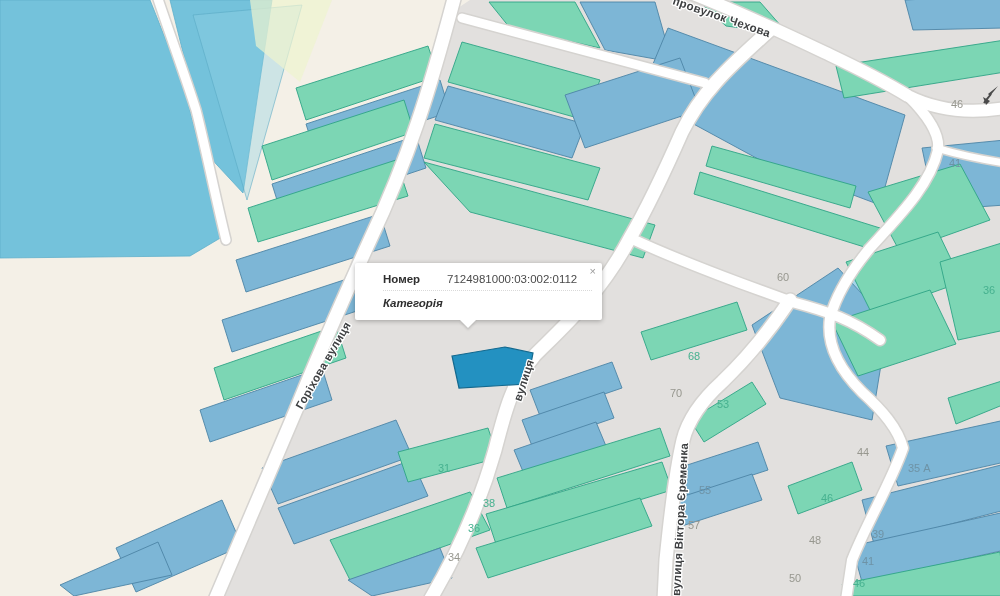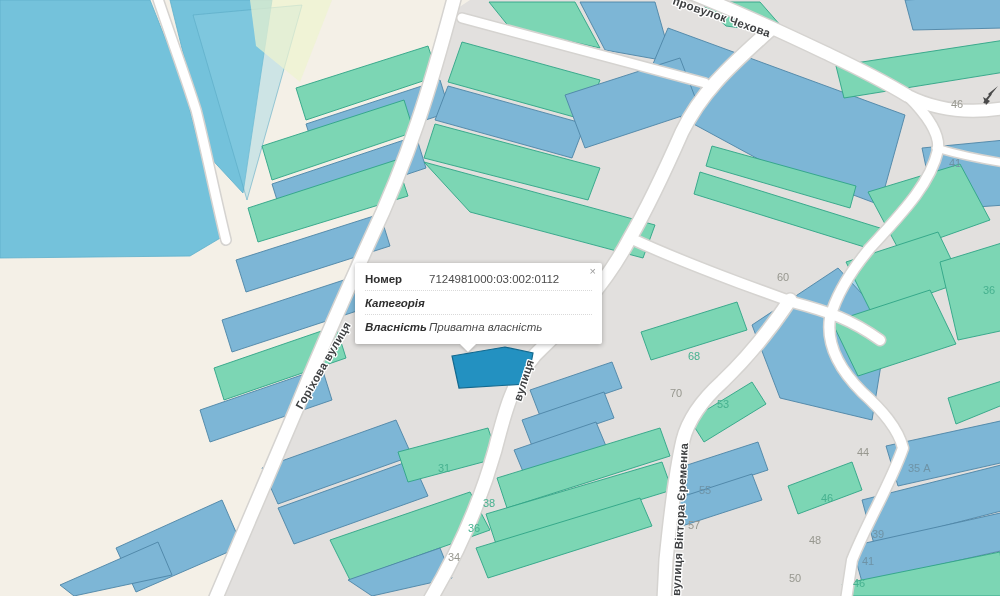--- a/index.html
+++ b/index.html
@@ -23,21 +23,21 @@
           paint-order:stroke;stroke:#ffffff;stroke-width:2.6px;stroke-linejoin:round;}
   .pnum{font-size:11px;}
   .n-gray{fill:#97978f;}
   .n-green{fill:#46b18f;}
   .n-blue{fill:#6e93a6;}
   .oneway{fill:#4a4a4a;}
 
   
   #popup{position:absolute;left:355px;top:263px;width:247px;background:#fff;
          border-radius:2px;box-shadow:0 1px 5px rgba(0,0,0,.3);font-size:11.5px;color:#444;}
-  #popup .rows{padding:4px 10px 6px 10px;}
+  #popup .rows{padding:4px 10px 6px 10px;margin-left:18px;}
   .prow{display:flex;padding:5px 0 4px 0;line-height:14px;}
   .prow + .prow{border-top:1px dotted #d9d9d9;font-style:italic;}
   .plabel{flex:0 0 64px;font-weight:bold;color:#2f2f2f;}
   .pvalue{flex:1;color:#4a4a4a;}
   #popup-close{position:absolute;top:3px;right:6px;font-size:11px;color:#9a9a9a;
                cursor:pointer;line-height:11px;}
   #popup-tail{position:absolute;left:105px;bottom:-8px;width:0;height:0;
               border-left:8px solid transparent;border-right:8px solid transparent;
               border-top:8px solid #fff;filter:drop-shadow(0 2px 1px rgba(0,0,0,.15));}
 </style>
@@ -192,21 +192,17 @@
   <div id="popup">
     <span id="popup-close">×</span>
     <div class="rows">
       <div class="prow">
         <span class="plabel">Номер</span>
         <span class="pvalue">7124981000:03:002:0112</span>
       </div>
       <div class="prow">
         <span class="plabel">Категорія</span>
       </div>
-      <div class="prow">
-        <span class="plabel">Власність</span>
-        <span class="pvalue">Приватна власність</span>
-      </div>
     </div>
     <div id="popup-tail"></div>
   </div>
 
 </div>
 
 </body></html>

